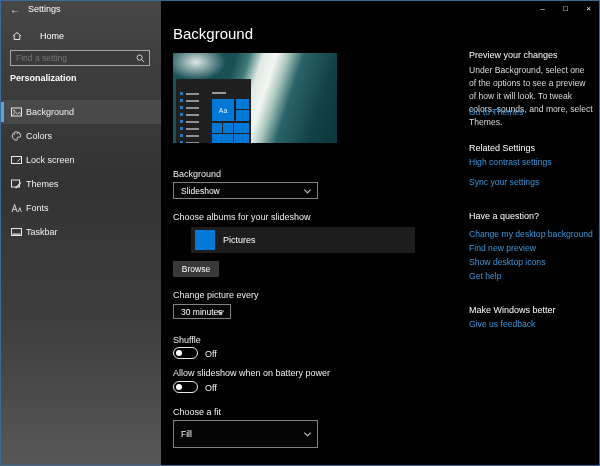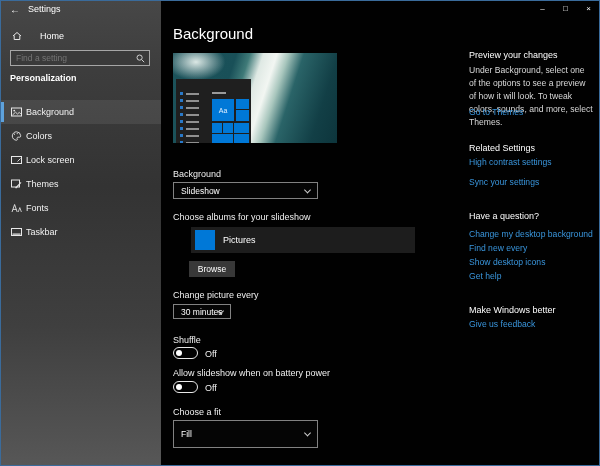--- a/index.html
+++ b/index.html
@@ -246,21 +246,21 @@
     <div class="combo" style="left:12px; top:181px; width:145px; height:17px;">
       <span class="val">Slideshow</span>
       <span class="chev"></span>
     </div>
 
     <div class="lbl" style="left:12px; top:211px;">Choose albums for your slideshow</div>
     <div class="album-row">
       <div class="album-sq"></div>
       <div class="album-nm">Pictures</div>
     </div>
-    <div class="btn" style="left:12px; top:260px; width:46px; height:16px;margin-left:16px;">Browse</div>
+    <div class="btn" style="left:12px; top:260px; width:46px; height:16px;">Browse</div>
 
     <div class="lbl" style="left:12px; top:289px;">Change picture every</div>
     <div class="combo" style="left:12px; top:303px; width:58px; height:15px;">
       <span class="val">30 minutes</span>
       <span class="chev"></span>
     </div>
 
     <div class="lbl" style="left:12px; top:334px;">Shuffle</div>
     <div class="toggle" style="left:12px; top:346px;">
         <div class="knob"></div>
@@ -283,21 +283,21 @@
       <div class="r-hd" style="left:0; top:49px;">Preview your changes</div>
       <div class="r-body" style="left:0; top:63px;">Under Background, select one of the options to see a preview of how it will look. To tweak colors, sounds, and more, select Themes.</div>
       <div class="link" style="left:0; top:106px;">Go to Themes</div>
 
       <div class="r-hd" style="left:0; top:142px;">Related Settings</div>
       <div class="link" style="left:0; top:156px;">High contrast settings</div>
       <div class="link" style="left:0; top:176px;">Sync your settings</div>
 
       <div class="r-hd" style="left:0; top:210px;">Have a question?</div>
       <div class="link" style="left:0; top:228px;">Change my desktop background</div>
-      <div class="link" style="left:0; top:242px;">Find new every</div>
+      <div class="link" style="left:0; top:242px;">Find new preview</div>
       <div class="link" style="left:0; top:256px;">Show desktop icons</div>
       <div class="link" style="left:0; top:270px;">Get help</div>
 
       <div class="r-hd" style="left:0; top:304px;">Make Windows better</div>
       <div class="link" style="left:0; top:318px;">Give us feedback</div>
     </div>
 
   </div>
 </div>
 

